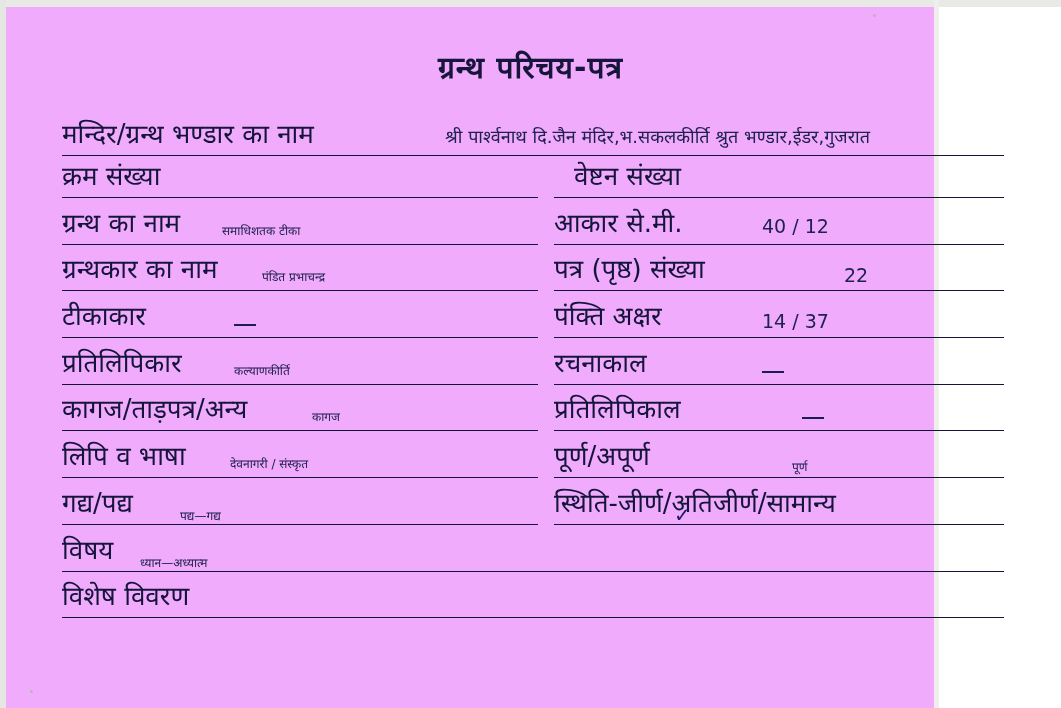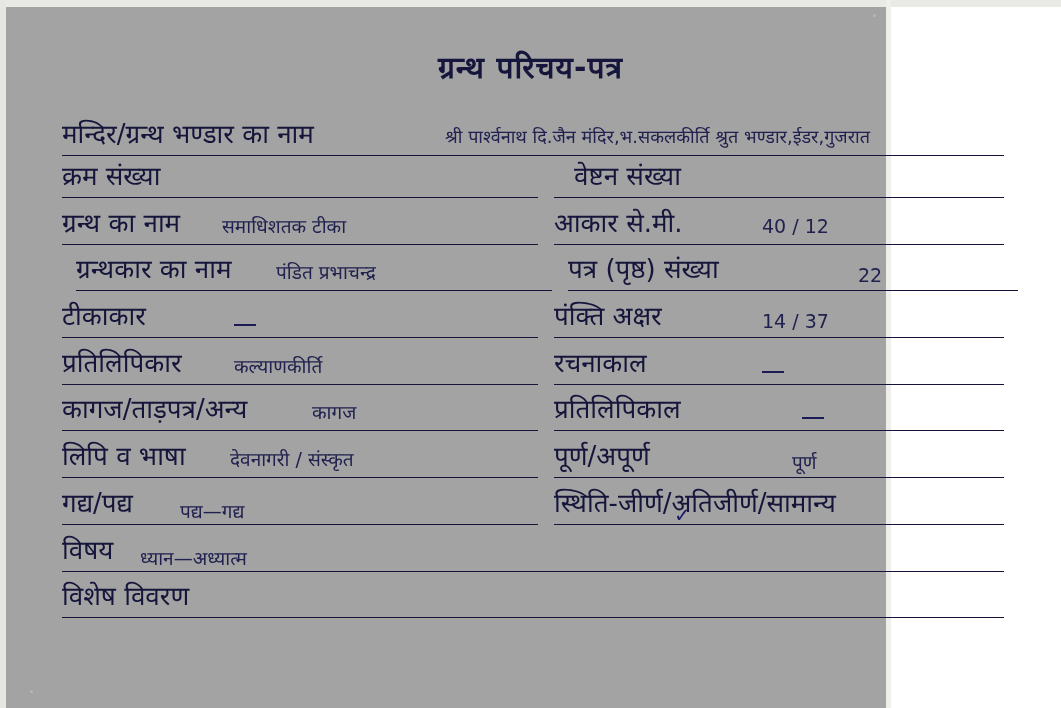--- a/index.html
+++ b/index.html
@@ -13,21 +13,22 @@
     font-family: "DejaVu Sans", sans-serif;
     color: #1a1a3a;
     overflow: hidden;
     position: relative;
   }
   .page {
     position: absolute;
     left: 0; top: 0;
     width: 891px;
     height: 708px;
-    background: #a3a3a3;
+    background: #f0abfc;
+    padding-left: 48px;
   }
   
   .edge-top {
     position: absolute;
     left: 0; top: 0; width: 1061px; height: 7px;
     background: #e9e9e5;
   }
   .edge-left {
     position: absolute;
     left: 0; top: 0; width: 6px; height: 708px;
@@ -80,21 +81,21 @@
     bottom: 5px;
     font-size: 26px;
     font-weight: 500;
     white-space: nowrap;
     color: #15153b;
   }
 
   .value {
     position: absolute;
     bottom: 6px;
-    font-size: 19px;
+    font-size: 12px;
     white-space: nowrap;
     color: #21214f;
   }
   .value.tiny { font-size: 17px; margin-left: 35px; }
   .value.num {
     font-family: "DejaVu Sans", sans-serif;
     font-size: 19px;
   }
   .dash {
     position: absolute;
@@ -139,21 +140,21 @@
 
   <div class="row" style="top:203px;">
     <div class="label" style="left:0px;">ग्रन्थ का नाम</div>
     <div class="value" style="left:160px;">समाधिशतक टीका</div>
     <div class="rule left"></div>
     <div class="label" style="left:492px;">आकार से.मी.</div>
     <div class="value num" style="left:700px; bottom:8px;">40 / 12</div>
     <div class="rule right"></div>
   </div>
 
-  <div class="row" style="top:249px;margin-left:14px;">
+  <div class="row" style="top:249px;">
     <div class="label" style="left:0px;">ग्रन्थकार का नाम</div>
     <div class="value" style="left:200px;">पंडित प्रभाचन्द्र</div>
     <div class="rule left"></div>
     <div class="label" style="left:492px;">पत्र (पृष्ठ) संख्या</div>
     <div class="value num" style="left:782px; bottom:5px;">22</div>
     <div class="rule right"></div>
   </div>
 
   <div class="row" style="top:296px;">
     <div class="label" style="left:0px;">टीकाकार</div>

